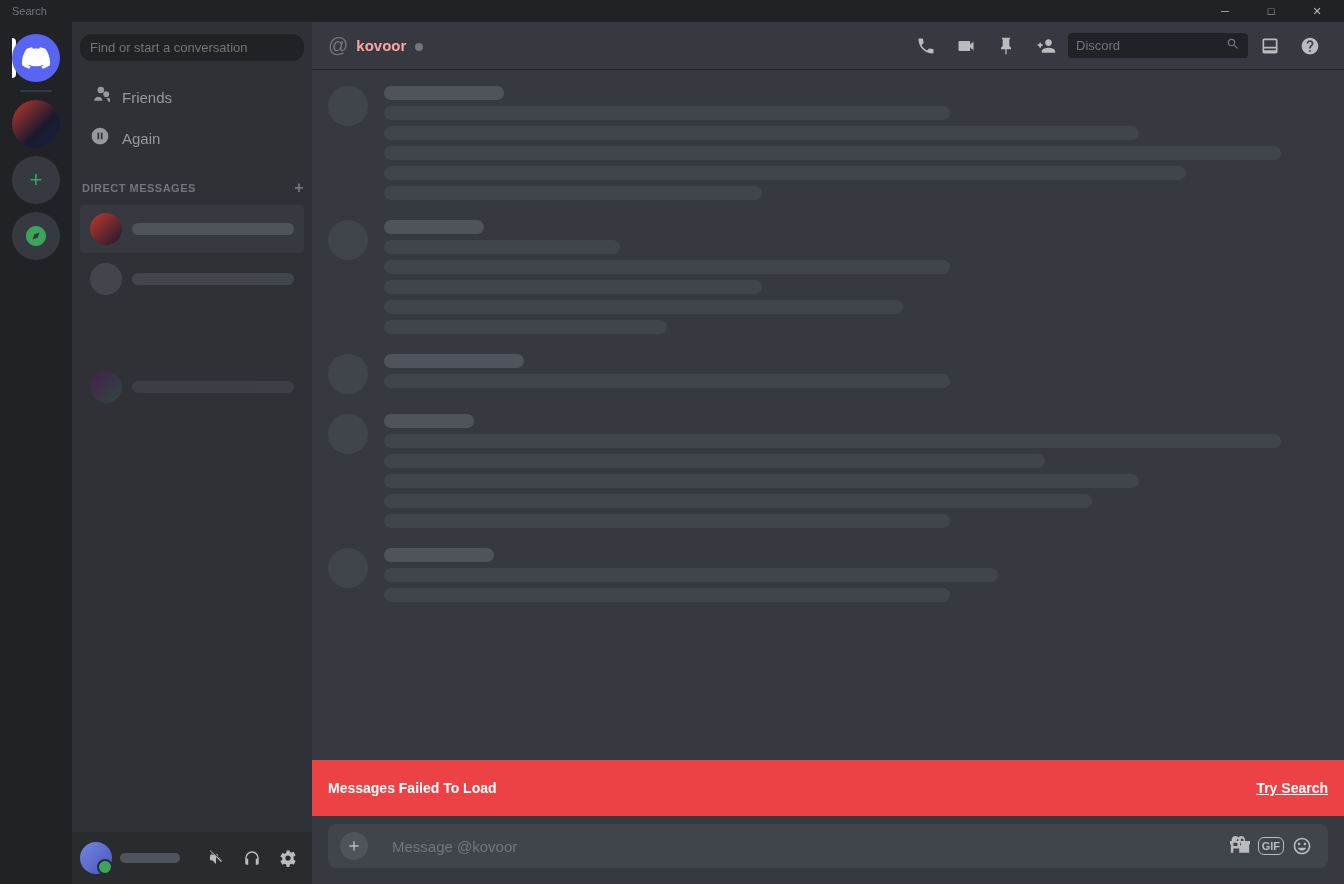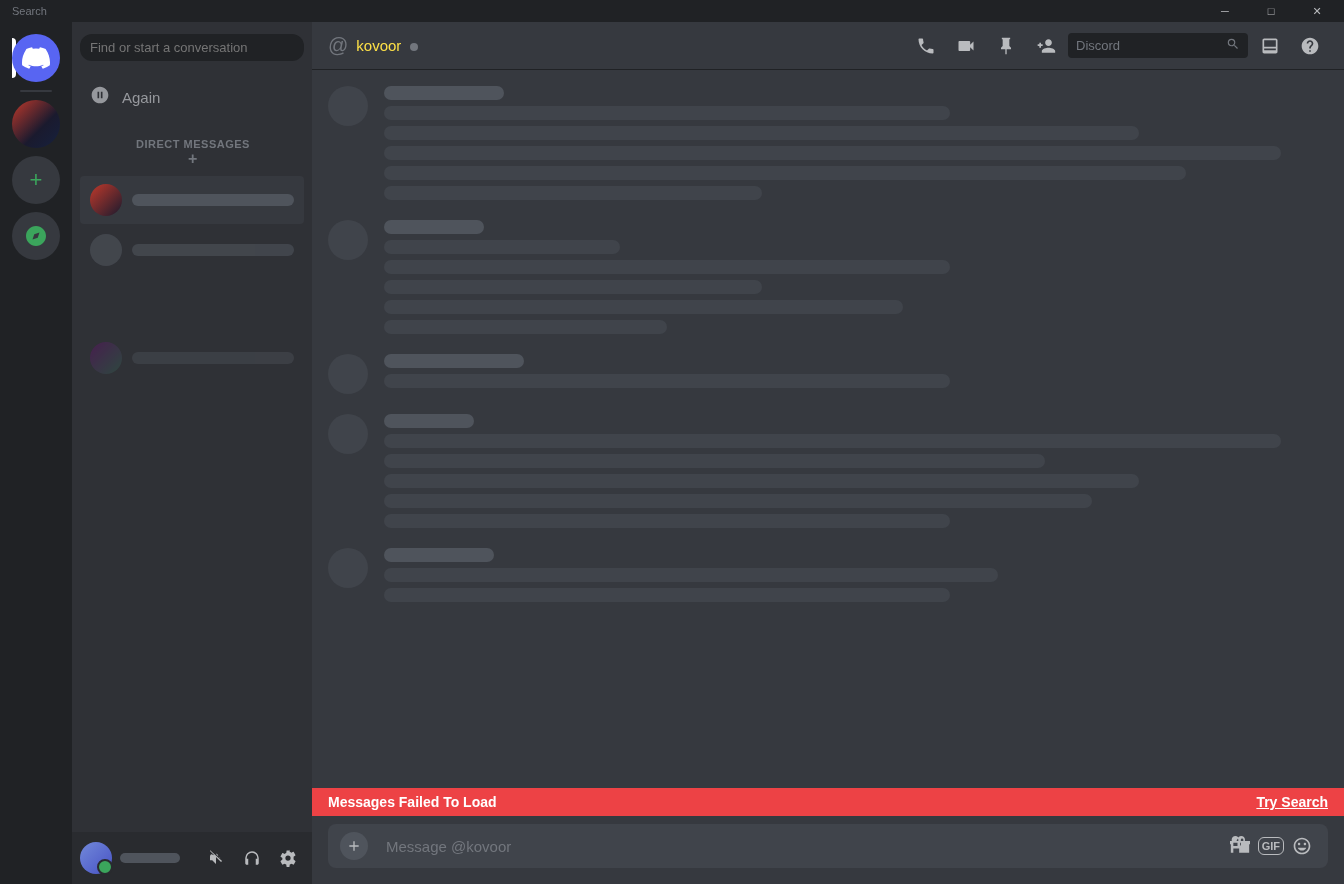--- a/index.html
+++ b/index.html
@@ -147,21 +147,20 @@
     .dm-section-header {
       display: flex;
       align-items: center;
       justify-content: space-between;
       padding: 16px 8px 4px 10px;
       color: #72767d;
       font-size: 11px;
       font-weight: 600;
       letter-spacing: 0.5px;
       text-transform: uppercase;
-      flex-direction: column;
     }
     .dm-section-header .add-dm {
       cursor: pointer;
       font-size: 16px;
       color: #72767d;
     }
     .dm-list {
       flex: 1;
       overflow-y: auto;
       padding: 4px 8px;
@@ -264,22 +263,22 @@
       gap: 8px;
       flex-shrink: 0;
     }
     .chat-header-at {
       color: #72767d;
       font-size: 20px;
       font-weight: 300;
     }
     .chat-header-name {
       font-size: 15px;
-      font-weight: 400;
-      color: #fde047;
+      font-weight: 700;
+      color: #fca5a5;
       flex: 1;
     }
     .header-status-dot {
       width: 8px;
       height: 8px;
       border-radius: 50%;
       background: #72767d;
       margin-left: 4px;
       display: inline-block;
     }
@@ -352,21 +351,21 @@
     }
     .skel-line.name { width: 120px; height: 14px; background: #4f545c; }
     .skel-line.short { width: 40%; }
     .skel-line.medium { width: 60%; }
     .skel-line.long { width: 80%; }
     .skel-line.full { width: 95%; }
     .skel-line.xshort { width: 25%; }
 
     
     .error-bar {
-      height: 28px;
+      height: 56px;
       background: #ed4245;
       display: flex;
       align-items: center;
       padding: 0 16px;
       justify-content: space-between;
       flex-shrink: 0;
     }
     .error-text {
       font-size: 14px;
       font-weight: 600;
@@ -385,21 +384,21 @@
       padding: 8px 16px 16px;
       background: #36393f;
       flex-shrink: 0;
     }
     .message-input-box {
       background: #40444b;
       border-radius: 8px;
       display: flex;
       align-items: center;
       padding: 0 12px;
-      gap: 18px;
+      gap: 24px;
       min-height: 44px;
     }
     .msg-add-btn {
       width: 28px;
       height: 28px;
       border-radius: 50%;
       background: #4f545c;
       display: flex;
       align-items: center;
       justify-content: center;
@@ -504,20 +503,28 @@
     </div>
   </div>
 
   <div class="dm-panel">
 
     <div class="dm-search">
       <input type="text" placeholder="Find or start a conversation" style="">
     </div>
 
     <div class="dm-nav">
+      <div class="dm-nav-item">
+        <span class="nav-icon">
+          <svg width="20" height="20" viewBox="0 0 24 24" fill="#96989d">
+            <path d="M13 10a4 4 0 1 0 0-8 4 4 0 0 0 0 8zm-8 9a5 5 0 0 1 10 0H5zm14.5-4.5a3.5 3.5 0 1 0 0-7 3.5 3.5 0 0 0 0 7zm2 1h-4a4 4 0 0 1 4 4v.5h4V20a4 4 0 0 0-4-4.5z"></path>
+          </svg>
+        </span>
+        <span>Friends</span>
+      </div>
       <div class="dm-nav-item">
         <span class="nav-icon">
           <svg width="20" height="20" viewBox="0 0 24 24" fill="#96989d">
             <path d="M12 2C6.48 2 2 6.48 2 12s4.48 10 10 10 10-4.48 10-10S17.52 2 12 2zm-1 14H9V8h2v8zm4 0h-2V8h2v8z"></path>
           </svg>
         </span>
         <span>Again</span>
       </div>
     </div>
 

